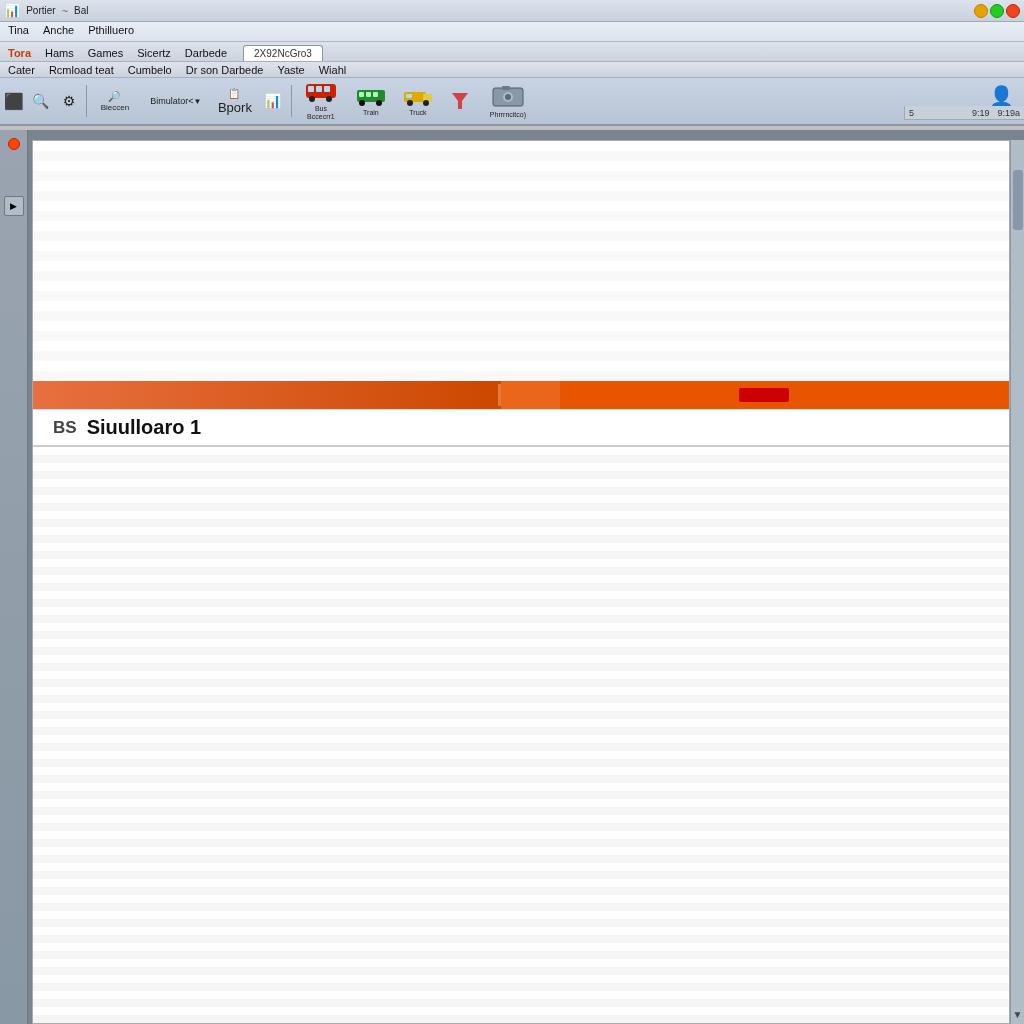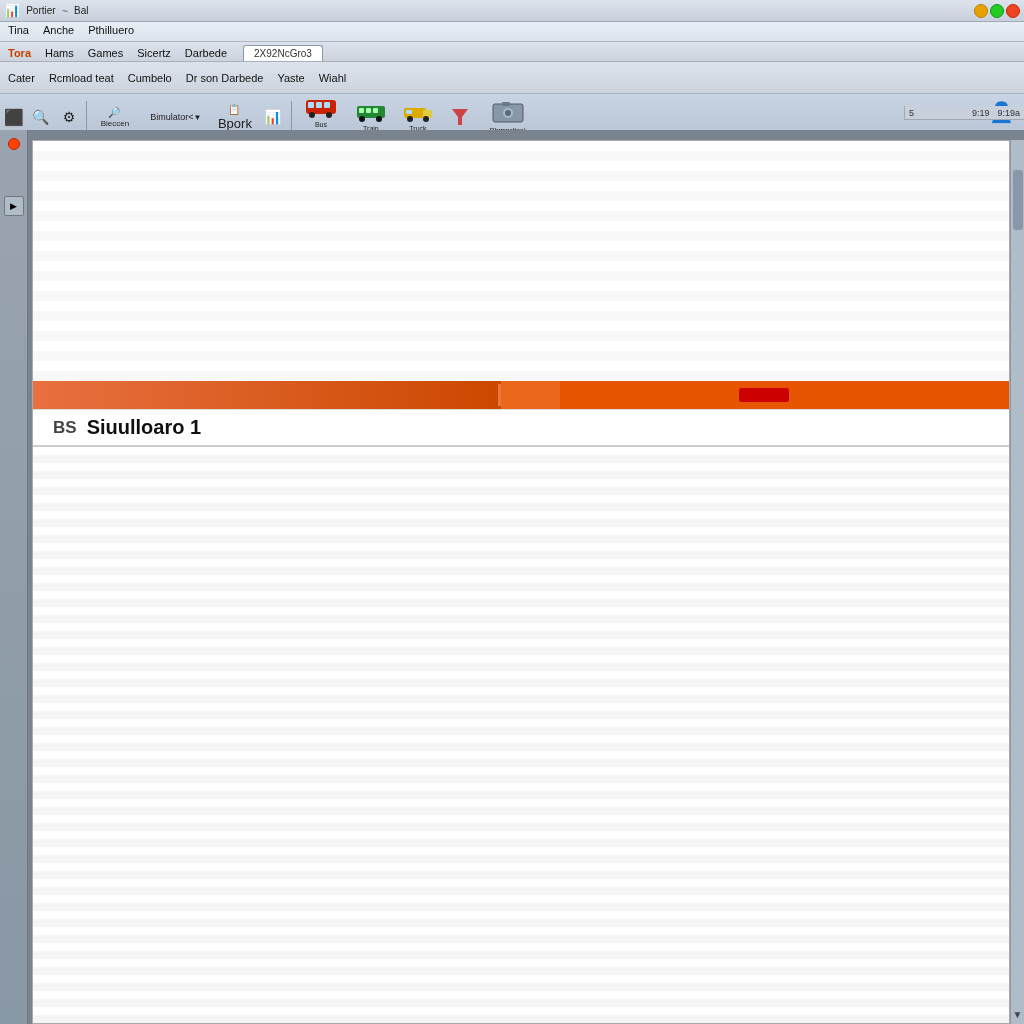--- a/index.html
+++ b/index.html
@@ -211,21 +211,21 @@
   <div class="menu-item">Hams</div>
   <div class="menu-item">Games</div>
   <div class="menu-item">Sicertz</div>
   <div class="menu-item">Darbede</div>
 
   <div style="margin-left:8px; padding:2px 10px; background:#ffffff; border:1px solid #8898a8; border-bottom:none; border-radius:3px 3px 0 0; font-size:10px; color:#333; cursor:pointer;">
     <span>2X92NcGro3</span>
   </div>
 </div>
 
-<div id="action-menu-bar" style="height:32px; background:linear-gradient(to bottom,#dce3ec,#ccd3dc); display:flex; align-items:center; padding:0 2px; border-bottom:1px solid #a8b0bc; gap:2px;">
+<div id="action-menu-bar" style="height:16px; background:linear-gradient(to bottom,#dce3ec,#ccd3dc); display:flex; align-items:center; padding:0 2px; border-bottom:1px solid #a8b0bc; gap:2px;">
   <div class="menu-item">Cater</div>
   <div class="menu-item">Rcmload teat</div>
   <div class="menu-item">Cumbelo</div>
   <div class="menu-item">Dr son Darbede</div>
   <div class="menu-item">Yaste</div>
   <div class="menu-item">Wiahl</div>
 </div>
 
 <div id="toolbar">
 

